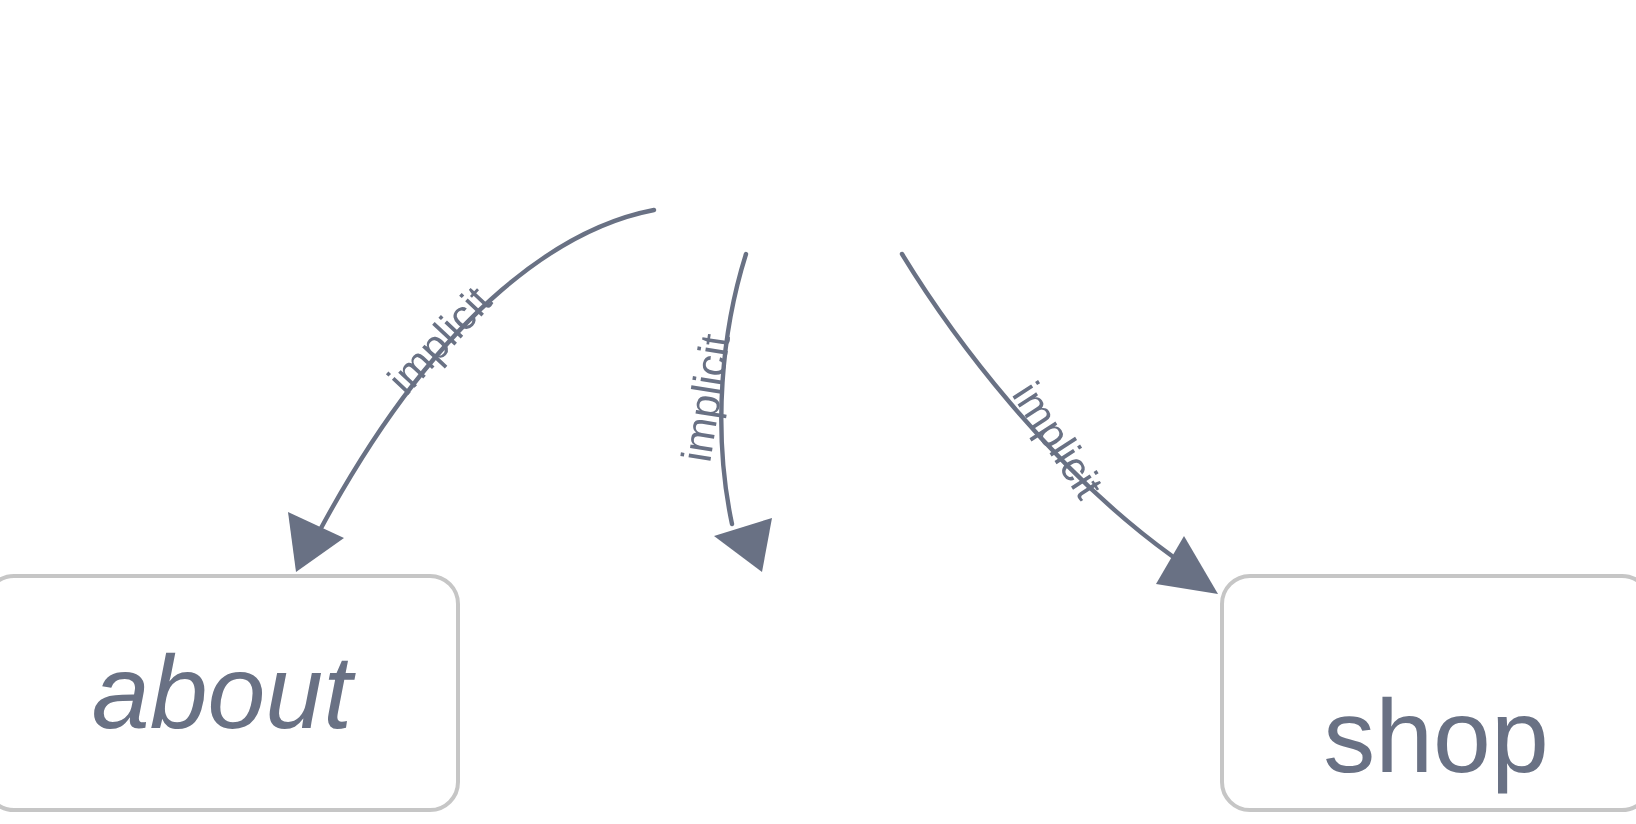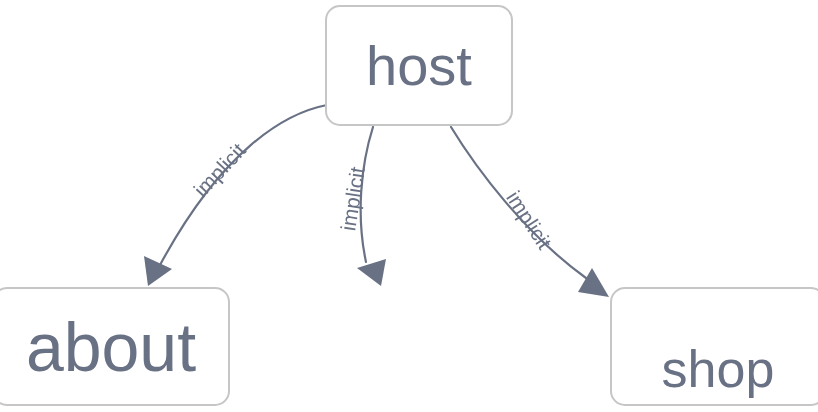--- a/index.html
+++ b/index.html
@@ -82,26 +82,23 @@
       <text class="edge-label" x="360" y="200" text-anchor="middle" transform="rotate(-81 360 200)">implicit</text>
     </g>
 
     <g>
       <path class="edge-path" d="M 451 127 C 476 168 525 234 586 278"></path>
       <polygon class="arrow-head" points="609,297 578,292 592,268"></polygon>
       <text class="edge-label" x="523" y="224" text-anchor="middle" transform="rotate(57 523 224)">implicit</text>
     </g>
   </svg>
 
-  <div class="node-box" style="left:325px; top:5px; width:188px; height:121px;">
-    <span class="node-label" style="font-size:56px;">host</span>
-  </div>
 
   <div class="node-box" style="left:-8px; top:287px; width:238px; height:119px;">
-    <span class="node-label" style="font-size:68px;">about</span>
+    <span class="node-label" style="font-size:52px;font-style:italic;">about</span>
   </div>
 
 
   <div class="node-box" style="left:610px; top:287px; width:216px; height:119px;">
     <span class="node-label" style="font-size:52px;margin-top:44px;">shop</span>
   </div>
 
 </div>
 
 </body></html>

